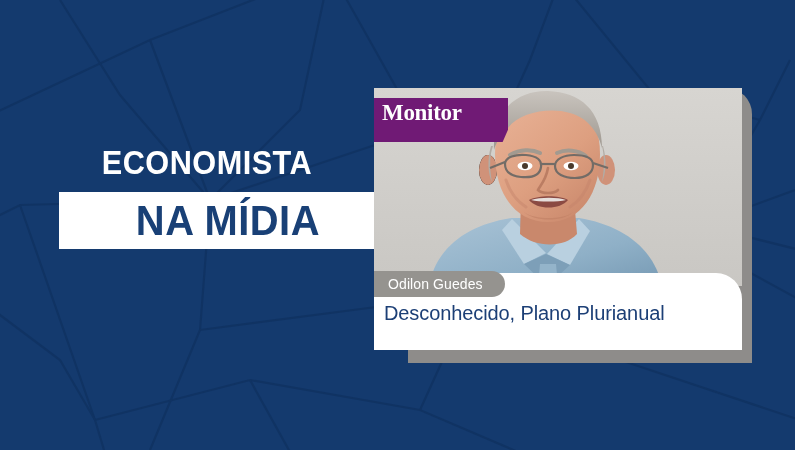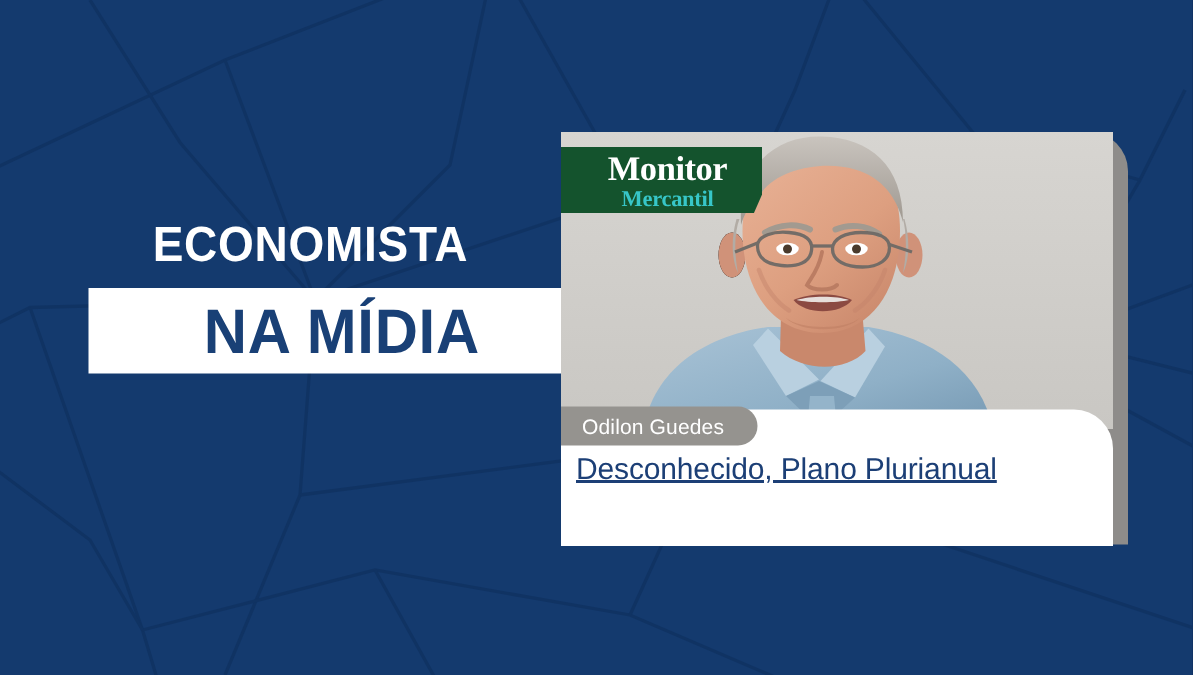--- a/index.html
+++ b/index.html
@@ -94,25 +94,24 @@
   }
   #photo-svg { display: block; width: 368px; height: 198px; }
 
   
   #logo-badge {
     position: absolute;
     left: 0;
     top: 10px;
     width: 134px;
     height: 44px;
-    background: #14532d;
+    background: #701a75;
     clip-path: polygon(0 0, 100% 0, 100% 72%, 96% 100%, 0 100%);
     padding: 3px 0 0 8px;
     box-sizing: border-box;
-    text-align: center;
   }
   #logo-main {
     font-family: "Liberation Serif", "DejaVu Serif", serif;
     color: #ffffff;
     font-size: 23px;
     line-height: 24px;
     font-weight: 700;
     letter-spacing: -0.3px;
   }
   #logo-sub {
@@ -123,21 +122,21 @@
     font-weight: 700;
     letter-spacing: -0.2px;
   }
 
   
   #text-panel {
     position: absolute;
     left: 0;
     top: 185px;
     width: 368px;
-    height: 91px;
+    height: 77px;
     background: #ffffff;
     border-radius: 0 26px 0 0;
   }
   #author-pill {
     position: absolute;
     left: 0;
     top: -2px;
     height: 26px;
     padding: 0 22px 0 14px;
     background: #95938f;
@@ -157,21 +156,21 @@
     position: absolute;
     left: 10px;
     top: 27px;
     width: 350px;
     color: #1c3f76;
     font-size: 20px;
     line-height: 27px;
     font-weight: 400;
     letter-spacing: -0.1px;
   }
-  #headline .l { display: block; white-space: nowrap; text-decoration: underline; }
+  #headline .l { display: block; white-space: nowrap; }
 </style>
 </head>
 <body>
 
 <div id="stage">
 
   <svg id="bg-pattern" viewBox="0 0 795 450" preserveAspectRatio="none" aria-hidden="true">
     <rect x="0" y="0" width="795" height="450" fill="#143a6e"></rect>
     <g stroke="#103363" stroke-width="2.2" fill="none" opacity="0.95">
       <path d="M -20 120 L 150 40 L 330 -30"></path>
@@ -275,21 +274,20 @@
         <path d="M 157 112 C 166 109 184 109 192 112 C 184 114 165 114 157 112 Z" fill="#e6dedb"></path>
 
         <path d="M 150 124 C 160 132 190 132 199 124 C 190 134 160 134 150 124 Z" fill="#bd7e63" opacity="0.55"></path>
 
         <path d="M 132 92 C 136 104 144 114 152 119" stroke="#c4836a" stroke-width="3" fill="none" opacity="0.45" stroke-linecap="round"></path>
         <path d="M 216 92 C 212 104 204 114 196 119" stroke="#c4836a" stroke-width="3" fill="none" opacity="0.45" stroke-linecap="round"></path>
       </svg>
 
       <div id="logo-badge">
         <div id="logo-main">Monitor</div>
-        <div id="logo-sub">Mercantil</div>
       </div>
     </div>
 
     <div id="text-panel">
       <div id="author-pill">
         <span id="author-name">Odilon Guedes</span>
       </div>
       <div id="headline">
         <span class="l">Desconhecido, Plano Plurianual</span>
       </div>

